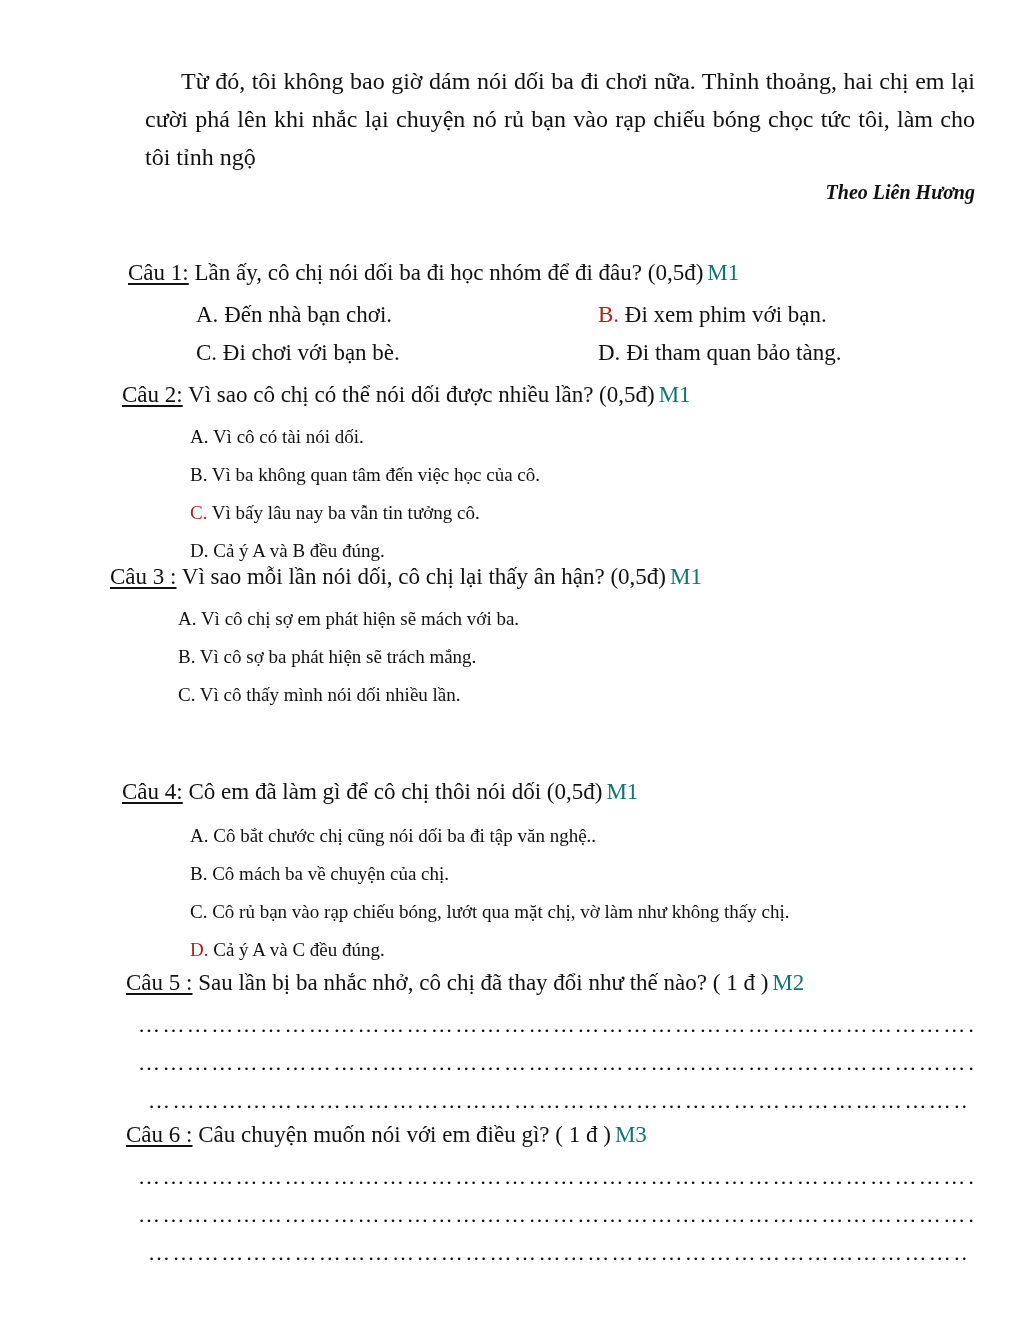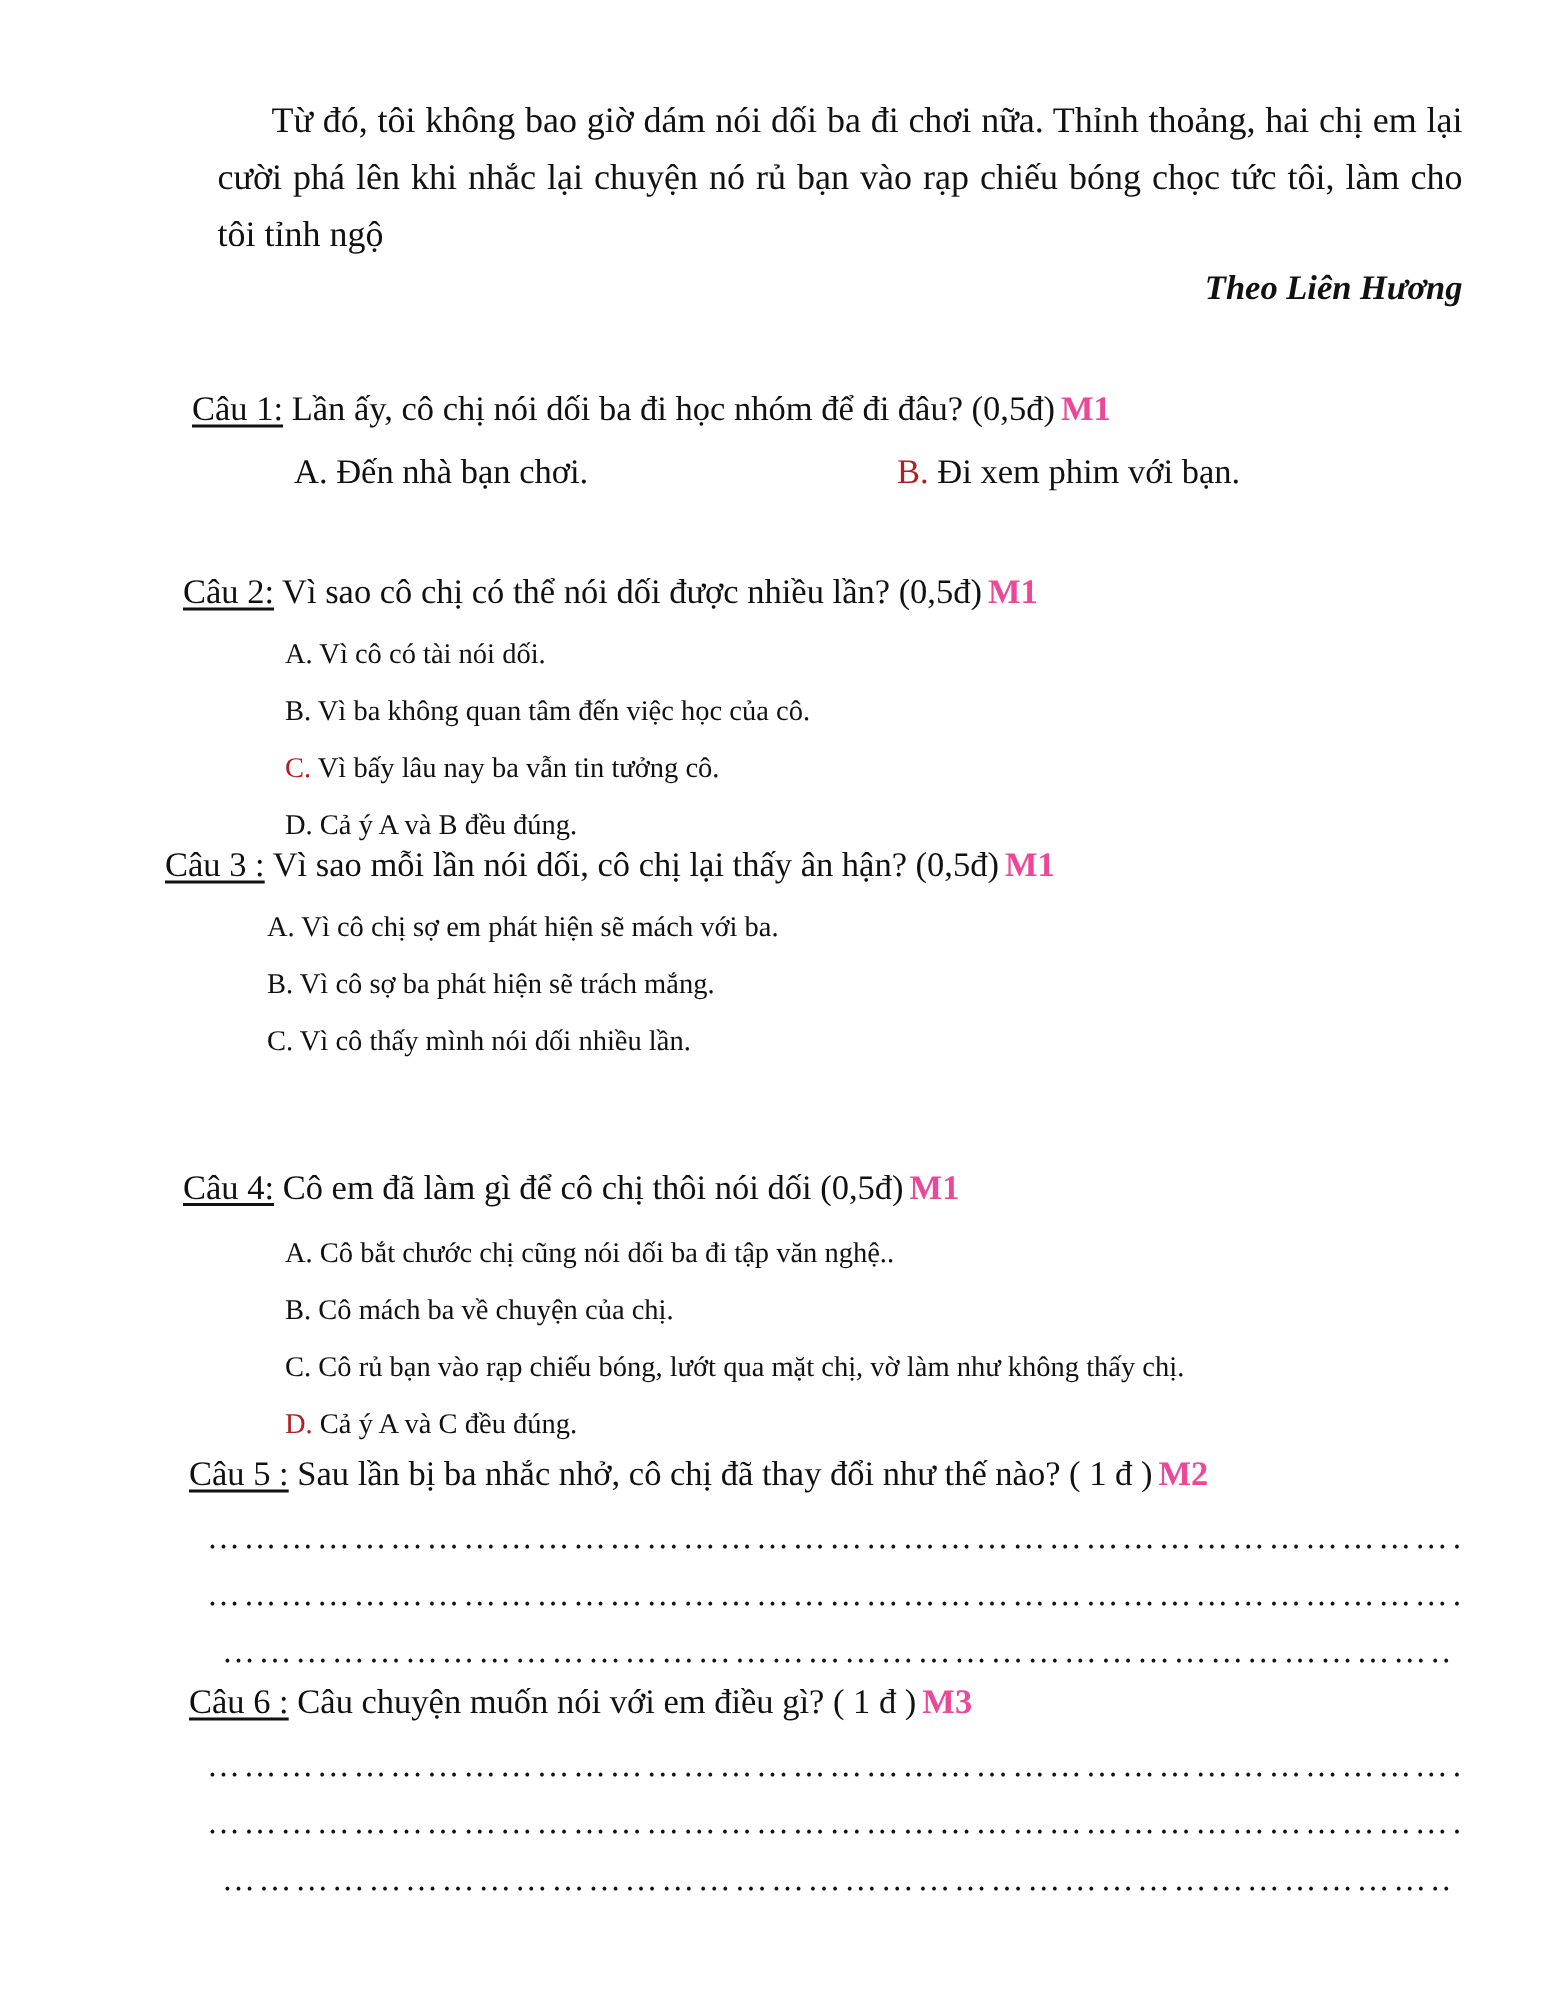--- a/index.html
+++ b/index.html
@@ -33,43 +33,43 @@
     line-height: 38px;
     text-align: justify;
     text-indent: 36px;
   }
   .attribution {
     position: absolute;
     left: 145px;
     top: 176px;
     width: 830px;
     text-align: right;
-    font-size: 23px;
+    font-size: 20px;
     font-weight: bold;
     font-style: italic;
     line-height: 32px;
   }
 
   
   .qblock {
     position: absolute;
     width: 900px;
   }
   .qline {
     font-size: 23px;
     line-height: 34px;
     white-space: nowrap;
   }
   .qlabel {
     text-decoration: underline;
     text-underline-offset: 3px;
   }
   .mtag {
-    color: #ec4899;
-    font-weight: bold;
+    color: #0f766e;
+    font-weight: normal;
     margin-left: 4px;
     margin-top: 20px;
   }
   .opt {
     font-size: 19px;
     line-height: 38px;
     padding-left: 68px;
     white-space: nowrap;
   }
   .opt-letter {
@@ -134,20 +134,24 @@
 
   <div class="qblock" style="left:128px; top:256px;">
     <div class="qline">
       <span class="qlabel">Câu 1:</span><span> Lần ấy, cô chị nói dối ba đi học nhóm để đi đâu? (0,5đ)</span><span class="mtag">M1</span>
     </div>
     <div class="opts-two-col">
       <div class="opt-col-row" style="margin-top:6px;">
         <div class="opt-left"><span class="opt-letter">A.</span><span> Đến nhà bạn chơi.</span></div>
         <div class="opt-right"><span class="opt-letter red">B.</span><span> Đi xem phim với bạn.</span></div>
       </div>
+      <div class="opt-col-row">
+        <div class="opt-left"><span class="opt-letter">C.</span><span> Đi chơi với bạn bè.</span></div>
+        <div class="opt-right"><span class="opt-letter">D.</span><span> Đi tham quan bảo tàng.</span></div>
+      </div>
     </div>
   </div>
 
   <div class="qblock" style="left:122px; top:378px;">
     <div class="qline">
       <span class="qlabel">Câu 2:</span><span> Vì sao cô chị có thể nói dối được nhiều lần? (0,5đ)</span><span class="mtag">M1</span>
     </div>
     <div style="margin-top:6px;">
       <div class="opt"><span class="opt-letter">A.</span><span> Vì cô có tài nói dối.</span></div>
       <div class="opt"><span class="opt-letter">B.</span><span> Vì ba không quan tâm đến việc học của cô.</span></div>

